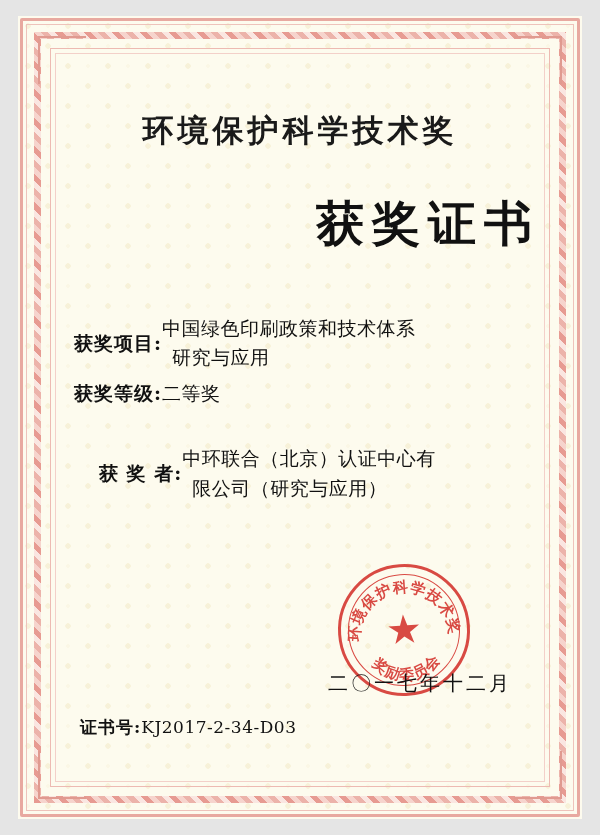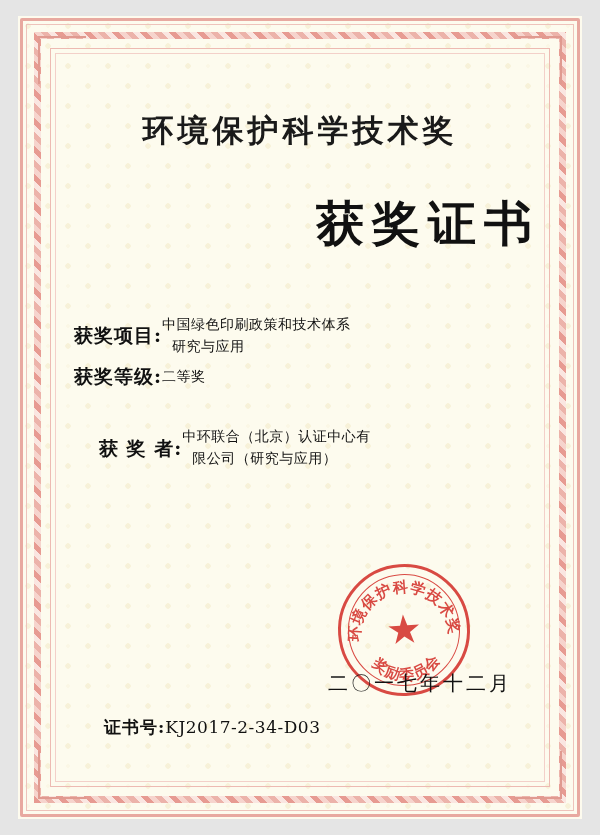--- a/index.html
+++ b/index.html
@@ -150,21 +150,21 @@
     letter-spacing: 1px;
     white-space: nowrap;
     padding-top: 1px;
   }
   .field-label.spaced {
     letter-spacing: 1px;
     margin-left: 25px;
   }
   .field-value {
     flex: 1 1 auto;
-    font-size: 14px;
+    font-size: 19px;
     color: #111;
     letter-spacing: 0.5px;
     line-height: 1.55;
   }
   .field-value .line2 {
     display: block;
     padding-left: 10px;
   }
 
   .gap-block { height: 30px; }
@@ -216,21 +216,21 @@
   .date-line {
     position: absolute;
     right: 28px;
     top: 612px;
     font-size: 20px;
     letter-spacing: 3px;
     color: #111;
   }
   .cert-no {
     position: absolute;
-    left: 44px;
+    left: 20px;
     top: 658px;
     font-size: 17px;
     color: #111;
     letter-spacing: 0.5px;
   }
   .cert-no .lbl {
     font-weight: bold;
     letter-spacing: 1px;
   }
 </style>

